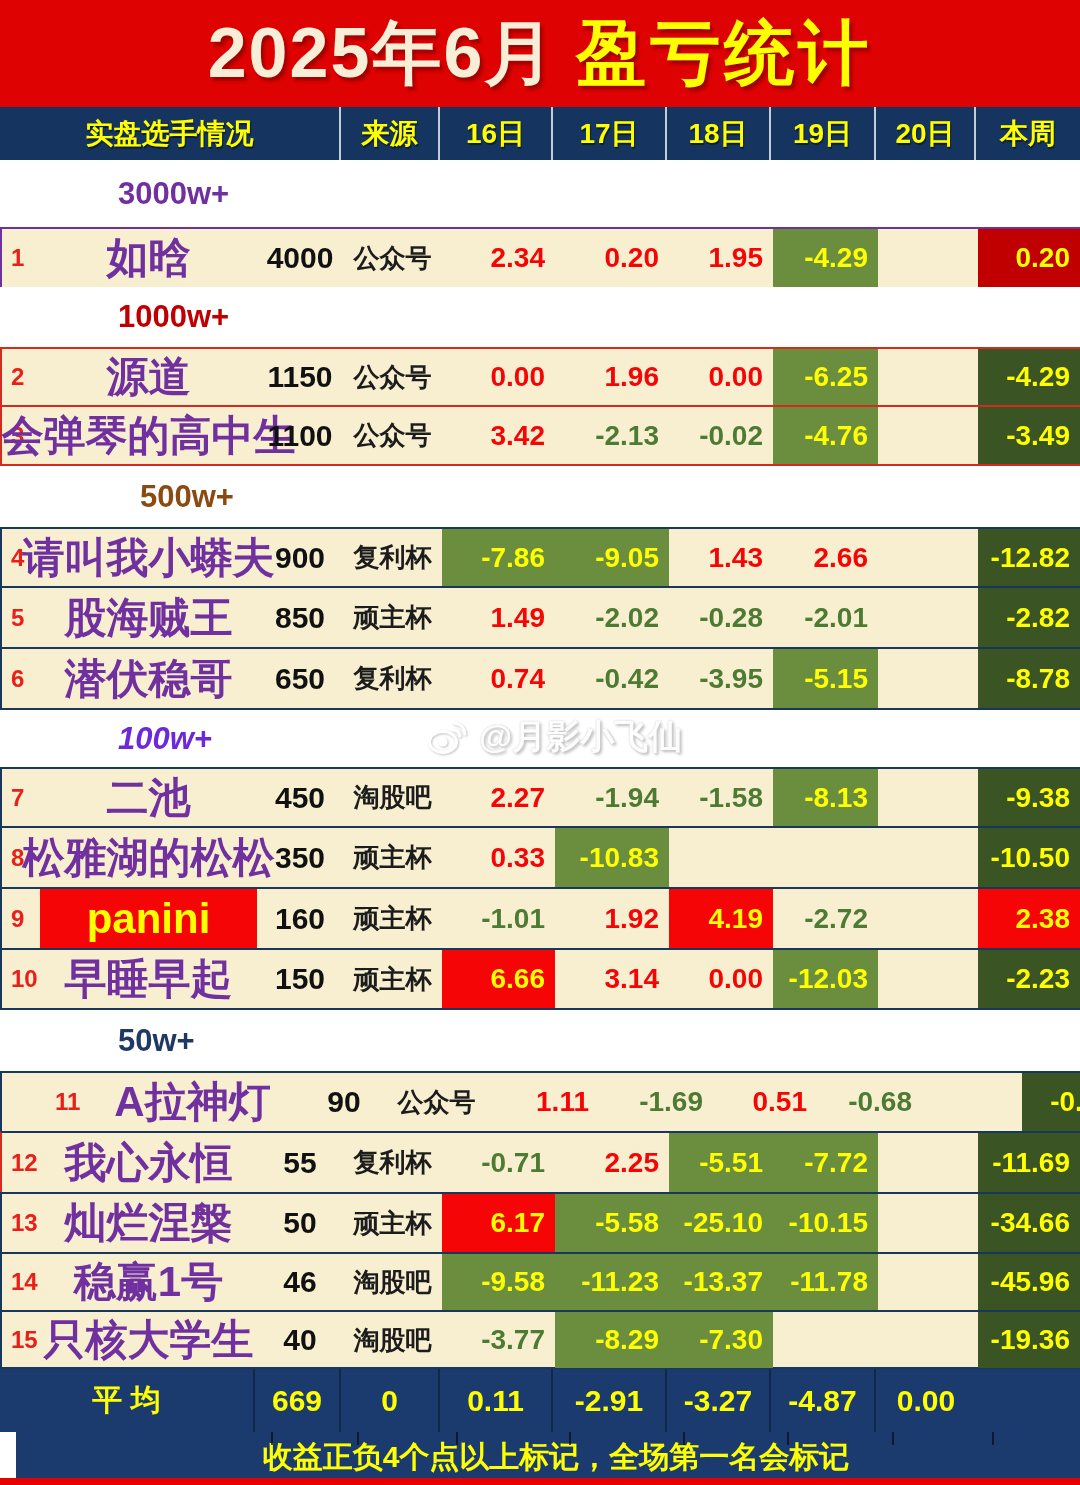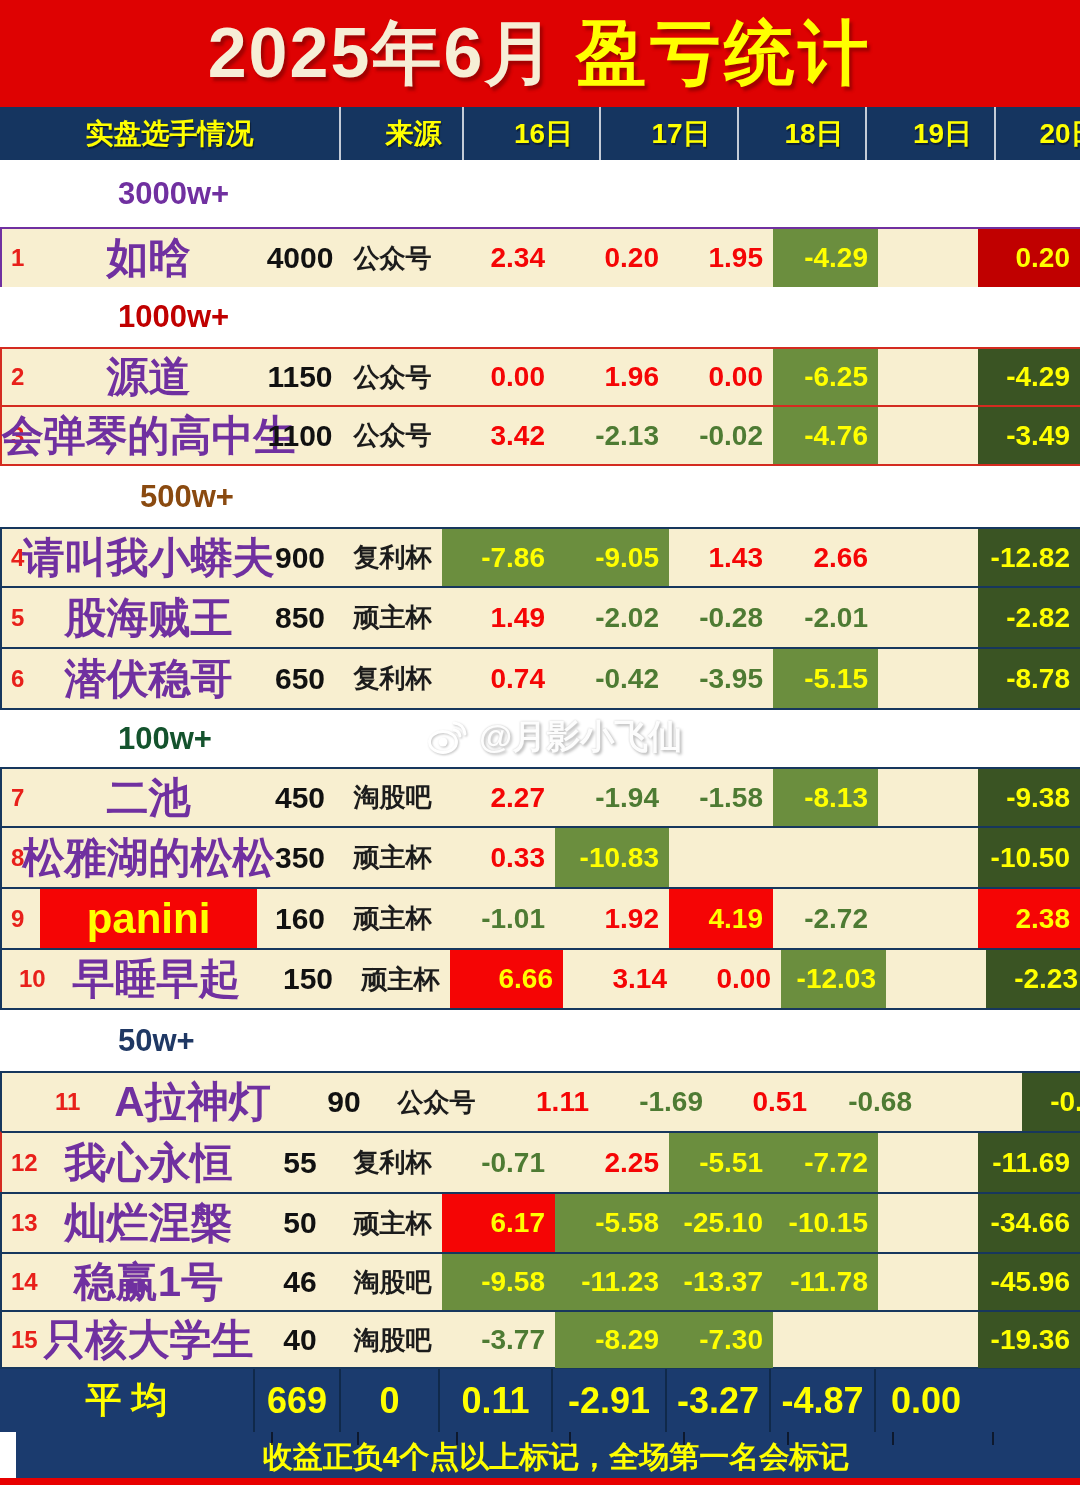--- a/index.html
+++ b/index.html
@@ -7,58 +7,58 @@
         font-family:"Liberation Sans","DejaVu Sans",sans-serif;}
   
   .title{position:absolute;top:0;left:0;width:1080px;height:107px;background:#DE0202;
          display:flex;align-items:center;justify-content:center;gap:20px;}
   .title .t1{color:#F6EED6;font-size:70px;font-weight:bold;letter-spacing:2px;
              text-shadow:3px 4px 3px rgba(90,0,0,.45);}
   .title .t2{color:#FFFF00;font-size:70px;font-weight:bold;letter-spacing:4px;
              text-shadow:3px 4px 3px rgba(90,0,0,.45);}
   
   .header{position:absolute;top:107px;left:0;width:1080px;height:53px;background:#153560;
-          display:grid;grid-template-columns:341px 99px 113px 114px 104px 105px 100px 104px;gap:24px;}
+          display:grid;grid-template-columns:341px 99px 113px 114px 104px 105px 100px 104px;}
   .header .hcell{display:flex;align-items:center;justify-content:center;color:#FFFF00;
                  font-size:28px;font-weight:bold;border-right:2px solid rgba(255,255,255,.75);
                  text-shadow:1px 2px 1px rgba(0,0,0,.45);}
   .header .hcell:last-child{border-right:none;}
   
   .gap{position:absolute;left:0;width:1080px;background:#ffffff;}
   .gap1{top:160px;height:67px;border-radius:15px;} .gap2{top:287px;height:60px;} .gap3{top:466px;height:61px;}
   .gap4{top:710px;height:57px;} .gap5{top:1011px;height:60px;}
   .gap-label{position:absolute;left:118px;top:50%;transform:translateY(-50%);
              font-size:31px;font-weight:bold;}
   
   .row{position:absolute;left:0;width:1080px;background:#F8EFD0;border:2px solid #17375D;
        box-sizing:border-box;display:grid;
        grid-template-columns:38px 217px 86px 99px 113px 114px 104px 105px 100px 104px;}
   .b-purple{border-color:#7030A0;} .b-red{border-color:#D42B20;} .b-navy{border-color:#17375D;}
   .left-red{border-left-color:#D42B20;}
   .r1{top:227px;height:62px;} .r2{top:347px;height:60px;} .r3{top:405px;height:61px;}
   .r4{top:527px;height:61px;} .r5{top:586px;height:63px;} .r6{top:647px;height:63px;}
   .r7{top:767px;height:61px;} .r8{top:826px;height:63px;} .r9{top:887px;height:63px;}
-  .r10{top:948px;height:62px;padding-left:8px;} .r11{top:1071px;height:62px;padding-left:44px;} .r12{top:1131px;height:63px;}
+  .r10{top:948px;height:62px;} .r11{top:1071px;height:62px;padding-left:44px;} .r12{top:1131px;height:63px;}
   .r13{top:1192px;height:62px;} .r14{top:1252px;height:60px;} .r15{top:1310px;height:59px;}
   .cell{height:100%;display:flex;align-items:center;box-sizing:border-box;}
   .c-num{justify-content:flex-start;padding-left:9px;color:#E8201A;font-size:24px;font-weight:bold;}
   .c-name{justify-content:center;color:#7030A0;font-size:42px;font-weight:bold;white-space:nowrap;}
   .name-first{background:#F50505;color:#FFFF00;}
   .c-cap{justify-content:center;color:#111;font-size:30px;font-weight:bold;}
   .c-src{justify-content:center;color:#1c1c1c;font-size:26px;font-weight:600;}
   .c-val{justify-content:flex-end;padding-right:10px;font-size:28px;font-weight:bold;}
   .c-week{justify-content:flex-end;padding-right:12px;font-size:28px;font-weight:bold;}
   .t-pos{color:#F50505;} .t-neg{color:#4E7B33;} .t-y{color:#FFFF00;}
   .bg-g{background:#6B8E3E;} .bg-dg{background:#3A5423;}
   .bg-r{background:#F50505;} .bg-dr{background:#C00000;}
   
   .avg{position:absolute;top:1369px;left:0;width:1080px;height:63px;background:#1B3B6E;
        display:grid;grid-template-columns:255px 86px 99px 113px 114px 104px 105px 100px 104px;}
   .avg .acell{display:flex;align-items:center;justify-content:center;color:#FFFF00;
-              font-size:36px;font-weight:bold;border-right:2px solid #10294a;}
+              font-size:30px;font-weight:bold;border-right:2px solid #10294a;}
   .avg .acell:last-child{border-right:none;}
   
   .footer{position:absolute;top:1432px;left:16px;width:1080px;height:46px;background:#1B3B6E;
           display:flex;align-items:flex-end;justify-content:center;}
   .footer .note{color:#FFFF00;font-size:30px;font-weight:bold;}
   .tick{position:absolute;top:0;width:2px;height:13px;background:rgba(10,15,25,.75);}
   .redbar{position:absolute;top:1478px;left:0;width:1080px;height:7px;background:#E80000;}
   
   .watermark{position:absolute;top:714px;left:425px;display:flex;align-items:center;gap:10px;
              color:rgba(255,255,255,.95);font-size:34px;font-weight:bold;
@@ -162,21 +162,21 @@
         <div class="cell c-cap">650</div>
         <div class="cell c-src">复利杯</div>
         <div class="cell c-val t-pos">0.74</div>
         <div class="cell c-val t-neg">-0.42</div>
         <div class="cell c-val t-neg">-3.95</div>
         <div class="cell c-val bg-g t-y">-5.15</div>
         <div class="cell c-val "></div>
         <div class="cell c-week bg-dg t-y">-8.78</div>
       </div>
       <div class="gap gap4">
-        <span class="gap-label" style="color: #14532d;">100w+</span>
+        <span class="gap-label" style="color: #6d28d9; font-style: italic;">100w+</span>
       </div>
       <div class="row r7 b-navy">
         <div class="cell c-num">7</div>
         <div class="cell c-name">二池</div>
         <div class="cell c-cap">450</div>
         <div class="cell c-src">淘股吧</div>
         <div class="cell c-val t-pos">2.27</div>
         <div class="cell c-val t-neg">-1.94</div>
         <div class="cell c-val t-neg">-1.58</div>
         <div class="cell c-val bg-g t-y">-8.13</div>

